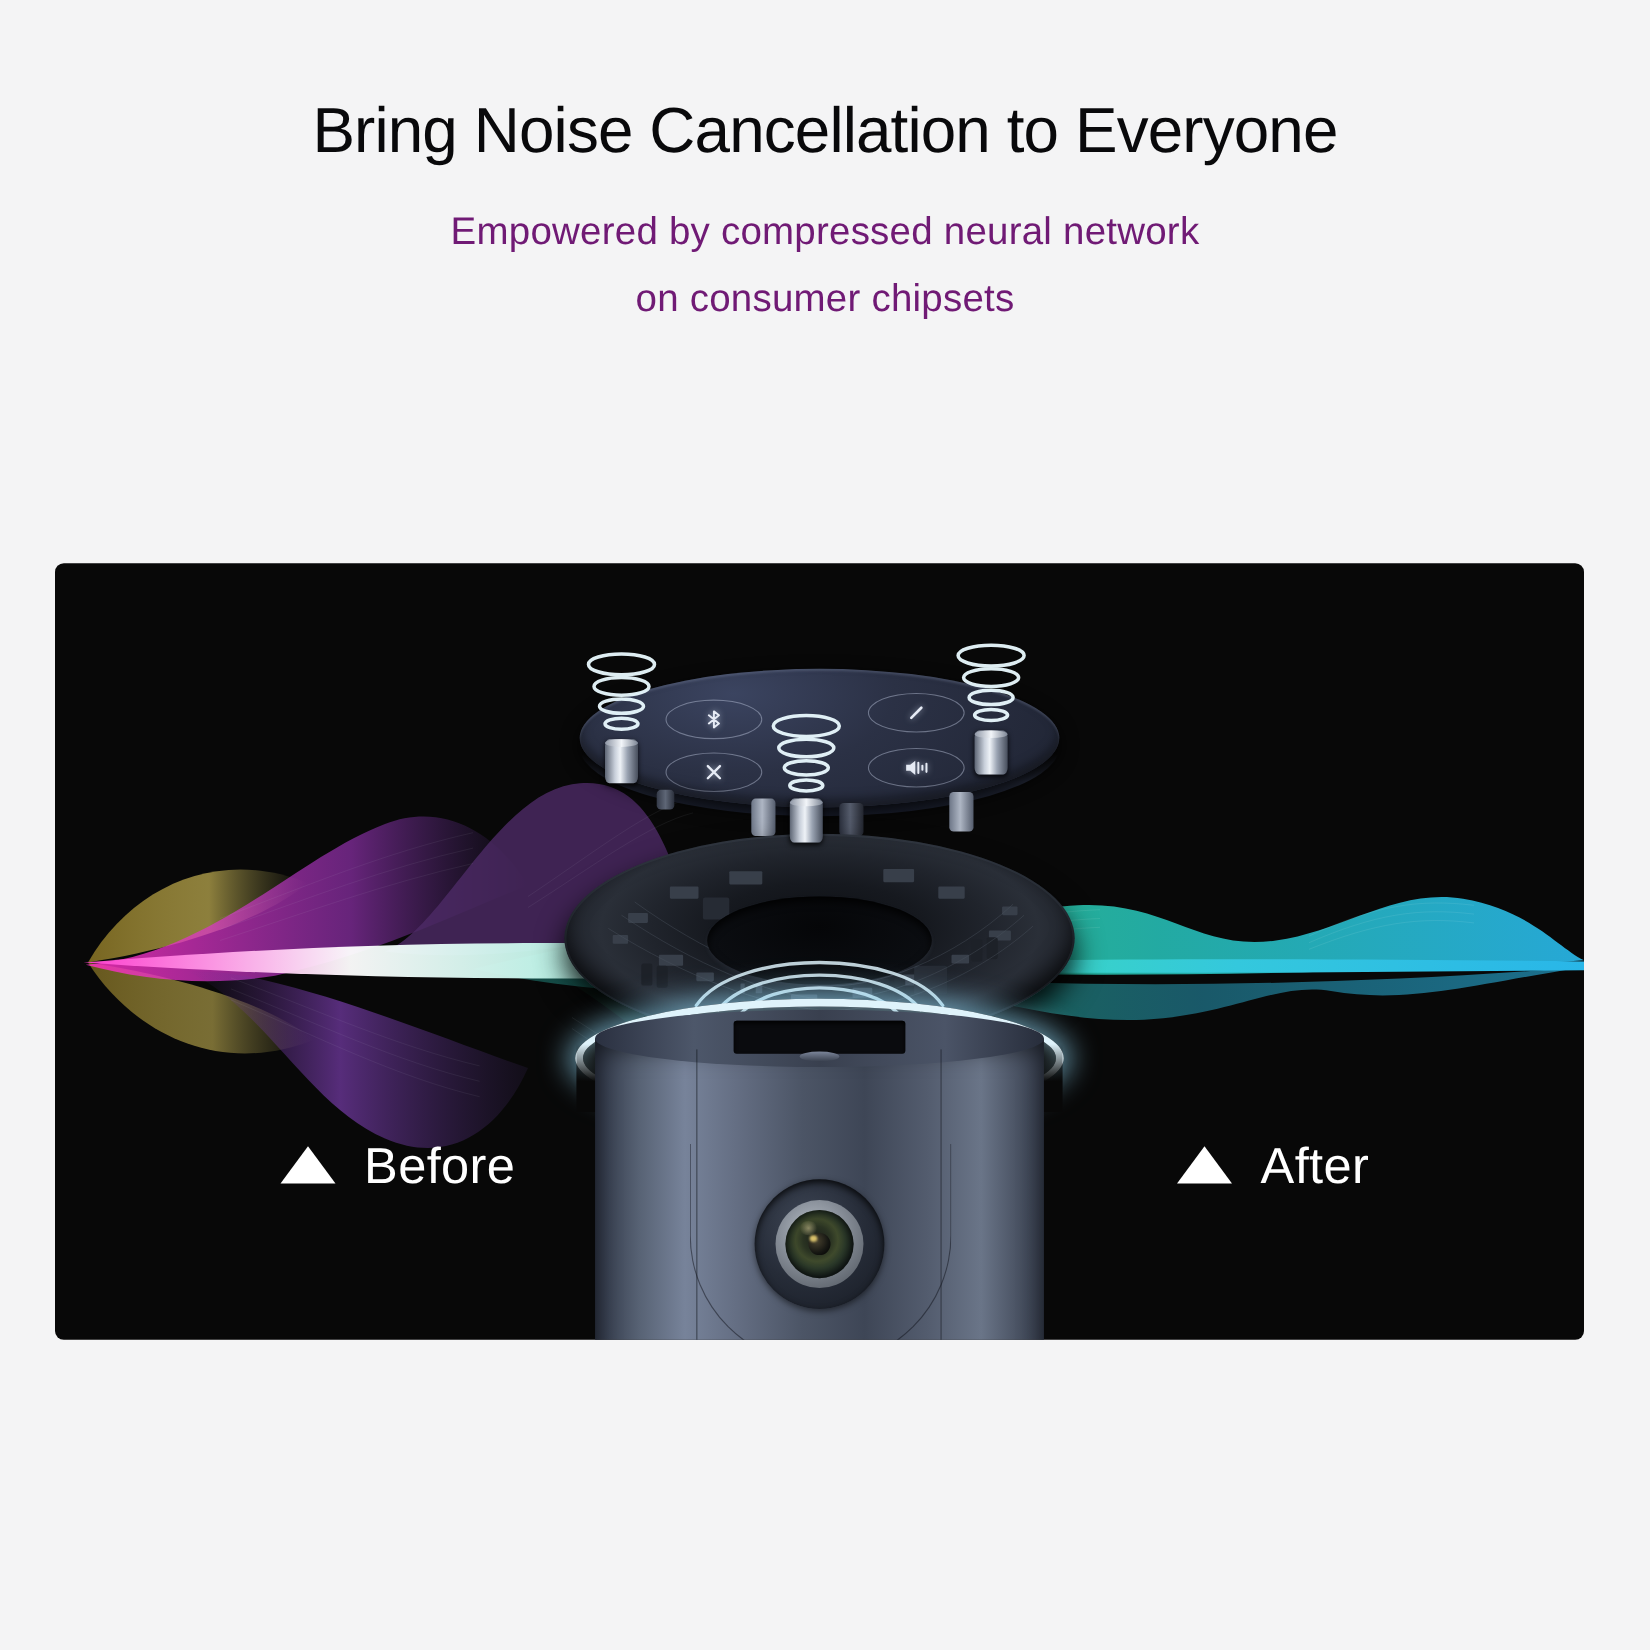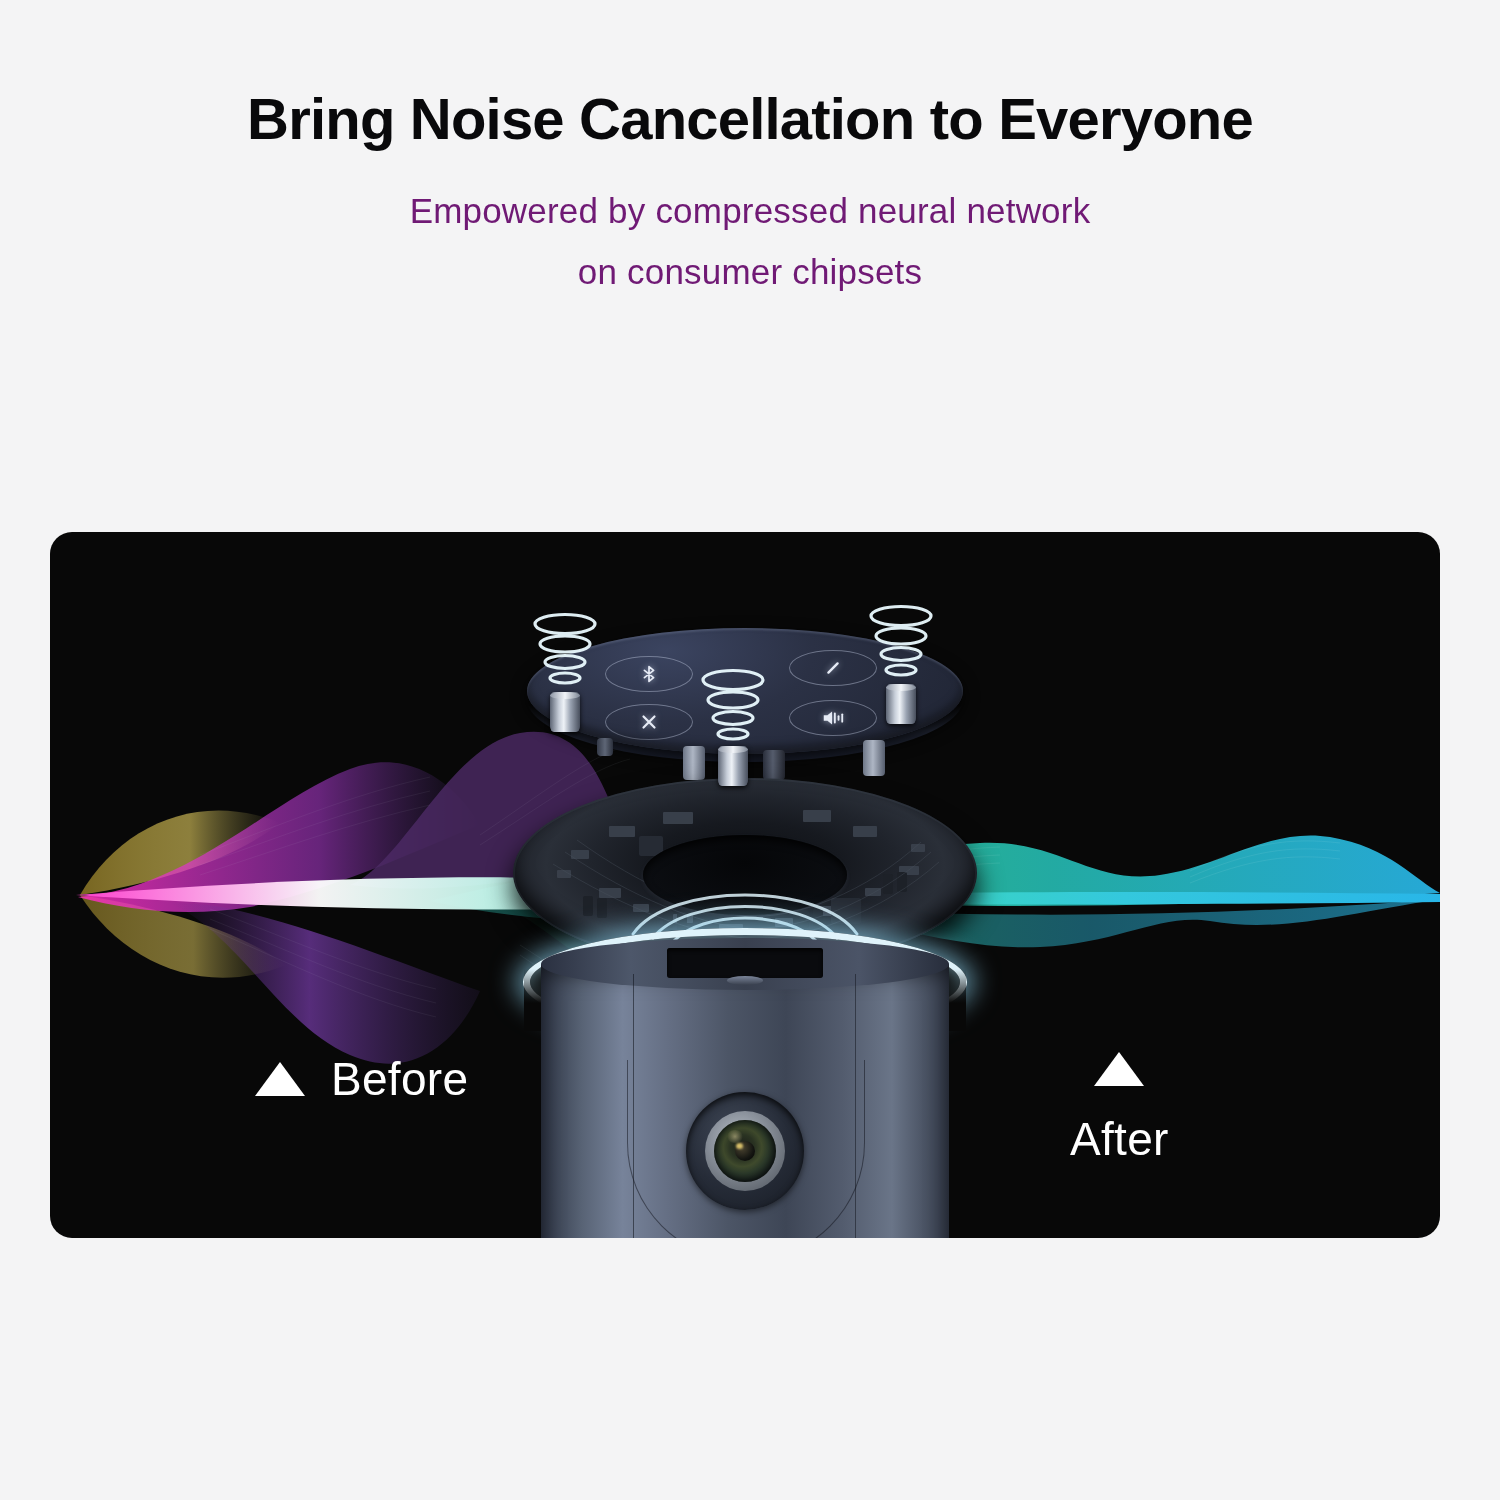--- a/index.html
+++ b/index.html
@@ -14,43 +14,43 @@
 
   
   .header{
     position:absolute;top:0;left:0;width:1500px;
     text-align:center;
   }
   .headline{
     margin:0;
     padding-top:88px;
     font-size:58px;
-    font-weight:700;
+    font-weight:400;
     letter-spacing:-0.8px;
     color:#09090b;
     line-height:1.06;
   }
   .subline{
     margin:0 auto;
     padding-top:32px;
     width:1000px;
     font-size:35px;
     font-weight:300;
     color:#701a75;
     line-height:1.72;
     letter-spacing:.2px;
   }
 
   
   .stage{
     position:absolute;
-    left:50px;top:532px;
+    left:50px;top:512px;
     width:1390px;height:706px;
     background:#080808;
-    border-radius:22px;
+    border-radius:8px;
     overflow:hidden;
   }
 
   
   .wave{position:absolute;top:0;left:0;height:100%;pointer-events:none;}
   .wave svg{display:block;}
   .wave-before{left:0;width:720px;}
   .wave-after{right:0;left:auto;width:700px;}
 
   
@@ -224,21 +224,21 @@
     border:1px solid rgba(14,17,24,.5);
     border-radius:0 0 118px 118px;border-top:none;
   }
 
   
   .label{
     position:absolute;display:flex;align-items:center;gap:26px;
     color:#ffffff;font-size:46px;font-weight:400;letter-spacing:.3px;
   }
   .label-before{left:205px;top:1060px;}
-  .label-after{left:1020px;top:1060px;flex-direction:column;}
+  .label-after{left:1020px;top:1060px;}
   .tri{
     width:0;height:0;
     border-left:25px solid transparent;
     border-right:25px solid transparent;
     border-bottom:34px solid #ffffff;
   }
 </style>
 </head>
 <body>
 

